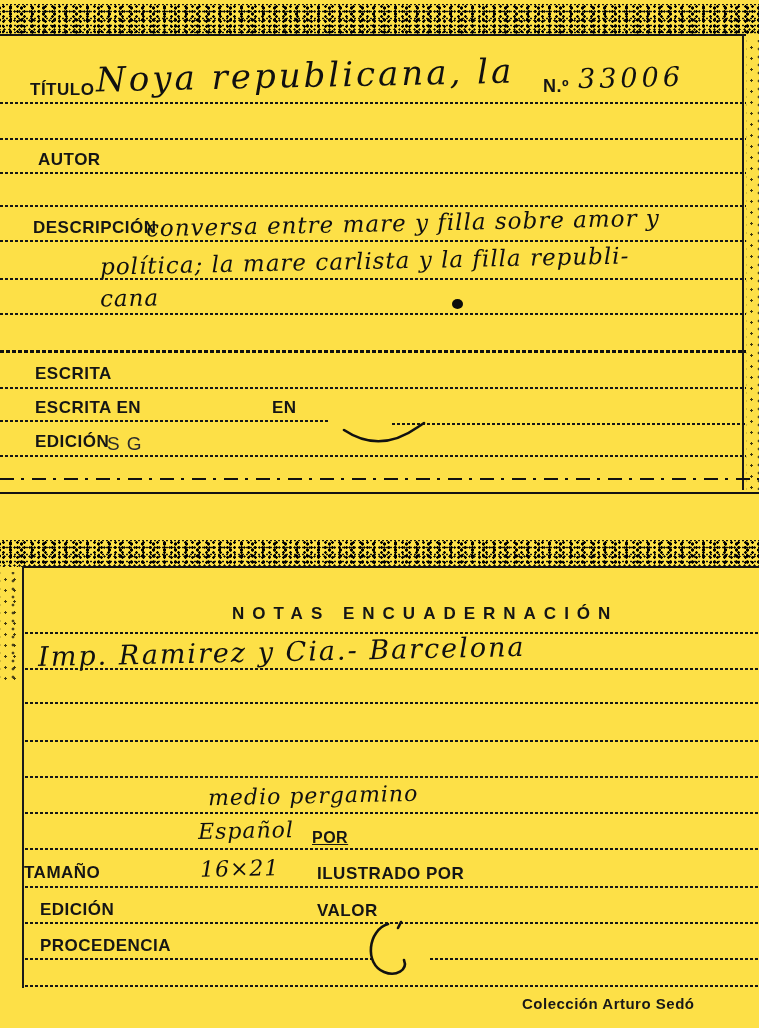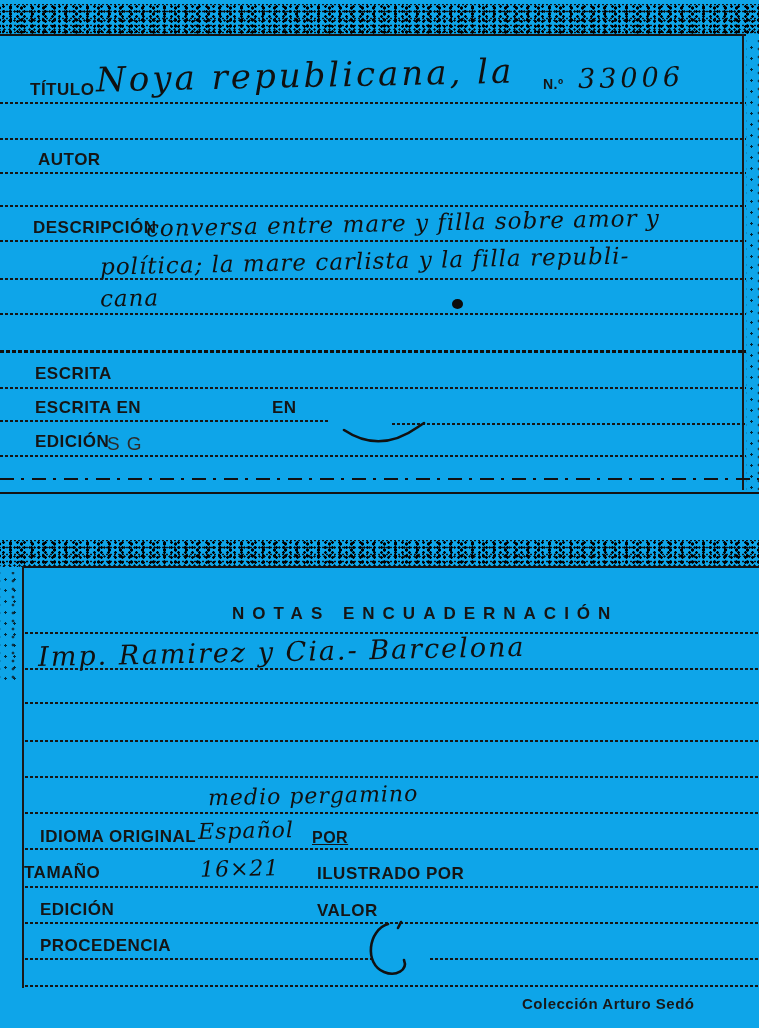--- a/index.html
+++ b/index.html
@@ -1,19 +1,19 @@
 <!DOCTYPE html>
 <html><head>
 <meta charset="utf-8">
 <style>
   html,body{margin:0;padding:0;background:#ffffff;}
   #scan{
     position:relative;
     width:759px;height:1028px;
-    background:#0ea5e9;
+    background:#fde047;
     font-family:"Liberation Sans",sans-serif;
     color:#141414;
     overflow:hidden;
   }
   
   .noise{
     position:absolute;
     background-image:
       radial-gradient(circle,#000 1.1px,transparent 1.5px),
       radial-gradient(circle,#0a0a0a .9px,transparent 1.3px),
@@ -88,21 +88,21 @@
 <div id="scan">
 
   <div class="noise" style="left:0;top:4px;width:759px;height:30px;"></div>
 
   <div class="rule-solid" style="left:0;top:34px;width:746px;height:2px;"></div>
   <div class="vline" style="left:742px;top:34px;height:456px;"></div>
   <div class="noise-sparse" style="left:746px;top:40px;width:13px;height:450px;"></div>
 
   <span class="label" style="left:30px;top:80px;">TÍTULO</span>
   <span class="hw hw-title" style="left:96px;top:55px;">Noya republicana, la</span>
-  <span class="label" style="left:543px;top:76px;font-size:14px;">N.º</span>
+  <span class="label" style="left:543px;top:76px;font-size:18px;">N.º</span>
   <span class="hw hw-num" style="left:578px;top:62px;">33006</span>
   <div class="rule" style="left:0;top:102px;width:746px;"></div>
 
   <div class="rule" style="left:0;top:138px;width:746px;"></div>
 
   <span class="label" style="left:38px;top:150px;">AUTOR</span>
   <div class="rule" style="left:0;top:172px;width:746px;"></div>
 
   <div class="rule" style="left:0;top:205px;width:746px;"></div>
 
@@ -148,21 +148,20 @@
   <span class="hw hw-notes" style="left:38px;top:636px;">Imp. Ramirez y Cia.- Barcelona</span>
   <div class="rule" style="left:25px;top:668px;width:734px;"></div>
 
   <div class="rule" style="left:25px;top:702px;width:734px;"></div>
   <div class="rule" style="left:25px;top:740px;width:734px;"></div>
   <div class="rule" style="left:25px;top:776px;width:734px;"></div>
 
   <span class="hw hw-field" style="left:208px;top:783px;">medio pergamino</span>
   <div class="rule" style="left:25px;top:812px;width:734px;"></div>
 
-  <span class="label" style="left:40px;top:827px;">IDIOMA ORIGINAL</span>
   <span class="hw hw-field" style="left:198px;top:818px;">Español</span>
   <span class="label label-sm" style="left:312px;top:829px;text-decoration:underline;">POR</span>
   <div class="rule" style="left:25px;top:848px;width:734px;"></div>
 
   <span class="label" style="left:24px;top:863px;">TAMAÑO</span>
   <span class="hw hw-field" style="left:200px;top:856px;">16×21</span>
   <span class="label" style="left:317px;top:864px;">ILUSTRADO POR</span>
   <div class="rule" style="left:25px;top:886px;width:734px;"></div>
 
   <span class="label" style="left:40px;top:900px;">EDICIÓN</span>

